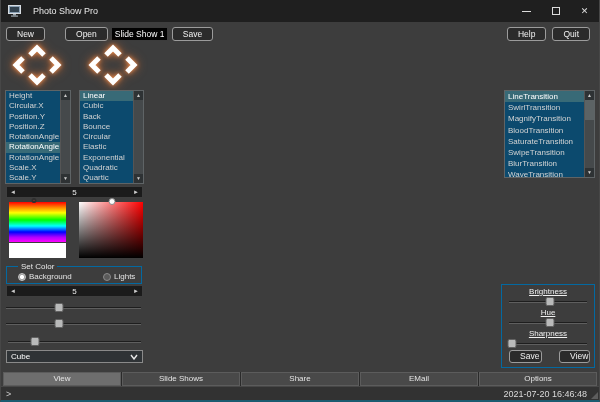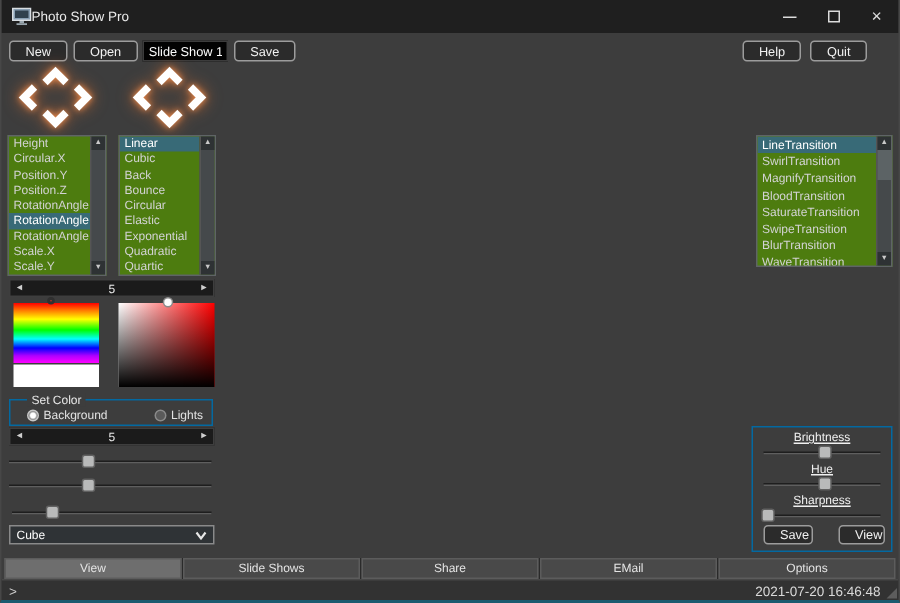--- a/index.html
+++ b/index.html
@@ -7,44 +7,44 @@
   body { font-family:"Liberation Sans", sans-serif; }
   .window {
     position:relative; width:600px; height:402px; background:#3d3d3d;
     overflow:hidden; border-left:1px solid #474747; border-right:1px solid #474747;
     border-bottom:2px solid #1b5b70;
   }
   
   .titlebar { position:absolute; left:0; top:0; right:0; height:22px; background:#1f1f1f;
     display:flex; align-items:center; }
   .app-icon { margin-left:7px; width:13px; height:12px; }
-  .title-text { margin-left:0; font-size:9px; color:#eaeaea; }
+  .title-text { margin-left:12px; font-size:9px; color:#eaeaea; }
   .win-controls { margin-left:auto; display:flex; height:100%; }
   .win-btn { width:29px; height:100%; display:flex; align-items:center; justify-content:center; color:#dcdcdc; }
   .glyph-min { width:9px; height:1px; background:#dcdcdc; }
   .glyph-max { width:8px; height:8px; border:1px solid #dcdcdc; }
   .glyph-close { font-size:9px; line-height:9px; }
   
   .toolbar { position:absolute; left:0; top:22px; right:0; height:23px; display:flex; align-items:center; }
   .tbtn { height:14px; background:#2b2b2b; border:1px solid #9c9c9c; border-radius:3px;
     color:#f2f2f2; font-size:8.5px; line-height:12px; padding:0 10px; text-align:center; }
   .btn-new { margin-left:5px; min-width:28px; }
-  .btn-open { margin-left:4px; min-width:25px; }
+  .btn-open { margin-left:20px; min-width:25px; }
   .name-input { margin-left:3px; width:57px; height:14px; background:#020202; border:1px solid #3c3c3c;
     color:#fff; font-size:8.5px; padding:0 3px; font-family:"Liberation Sans",sans-serif; }
   .btn-save { margin-left:4px; min-width:30px; }
   .btn-help { margin-left:auto; min-width:36px; }
-  .btn-quit { margin-left:6px; margin-right:21px; min-width:35px; }
+  .btn-quit { margin-left:6px; margin-right:9px; min-width:35px; }
   
   .pad { position:absolute; width:50px; height:42px; }
   .pad svg { filter:drop-shadow(0 0 2px rgba(255,150,80,.95)) drop-shadow(0 0 5px rgba(215,110,50,.8)); }
   .pad1 { left:11px; top:44px; }
   .pad2 { left:87px; top:44px; }
   
-  .listbox { position:absolute; background:#4d7c0f; border:1px solid #5f6466; font-size:8px; color:#d2d3d3; }
+  .listbox { position:absolute; background:#0c4a6e; border:1px solid #5f6466; font-size:8px; color:#d2d3d3; }
   .list-props  { left:4px;  top:90px; width:66px; height:94px; }
   .list-ease   { left:78px; top:90px; width:65px; height:94px; }
   .list-trans  { left:503px; top:90px; width:91px; height:88px; }
   .list-items { position:absolute; left:0; top:0; bottom:0; right:10px; overflow:hidden; }
   .list-item { height:10.3px; line-height:10.4px; padding-left:3px; white-space:nowrap; }
   .list-trans .list-item { height:11.2px; line-height:11.3px; }
   .list-item.selected { background:#386a77; color:#fff; }
   .list-scroll { position:absolute; right:0; top:0; bottom:0; width:10px; background:#45494b; border-left:1px solid #555; }
   .scroll-btn { position:absolute; left:0; width:100%; height:9px; background:#2e3234; color:#c9c9c9;
     font-size:5px; text-align:center; line-height:9px; }

